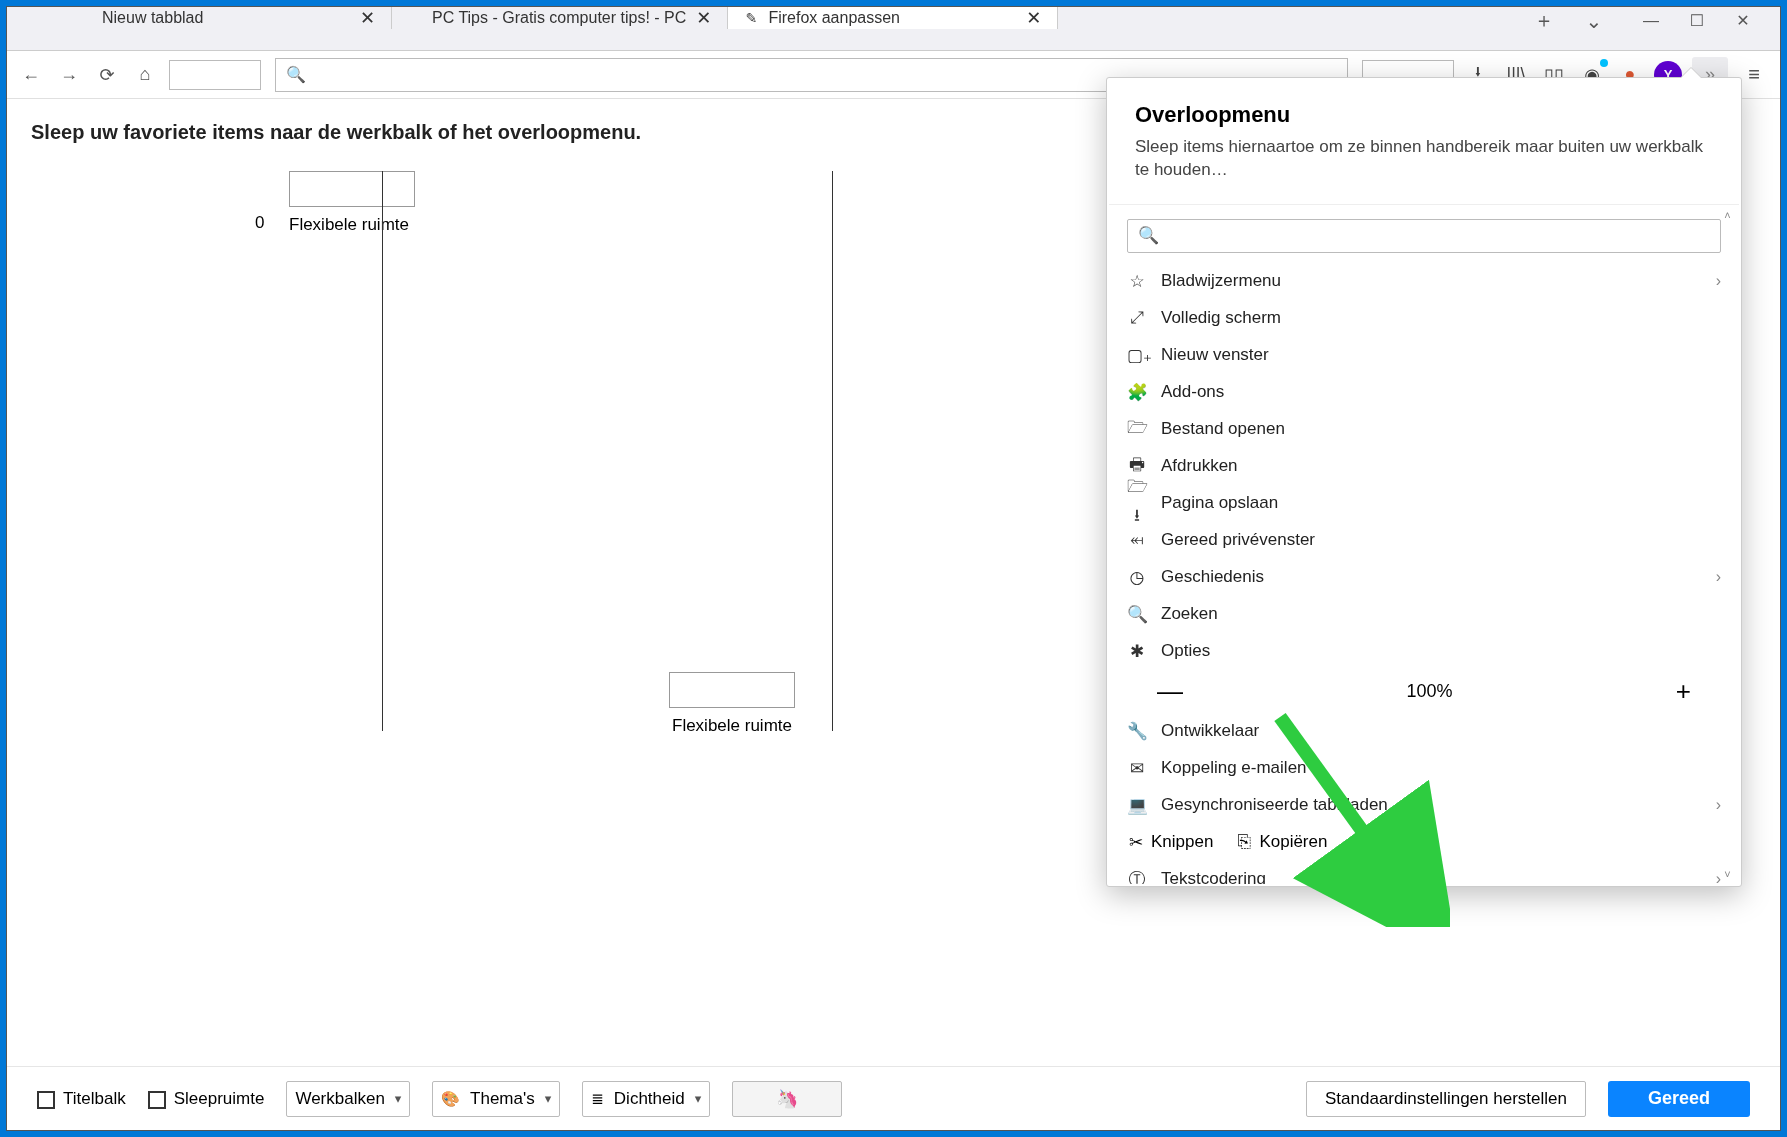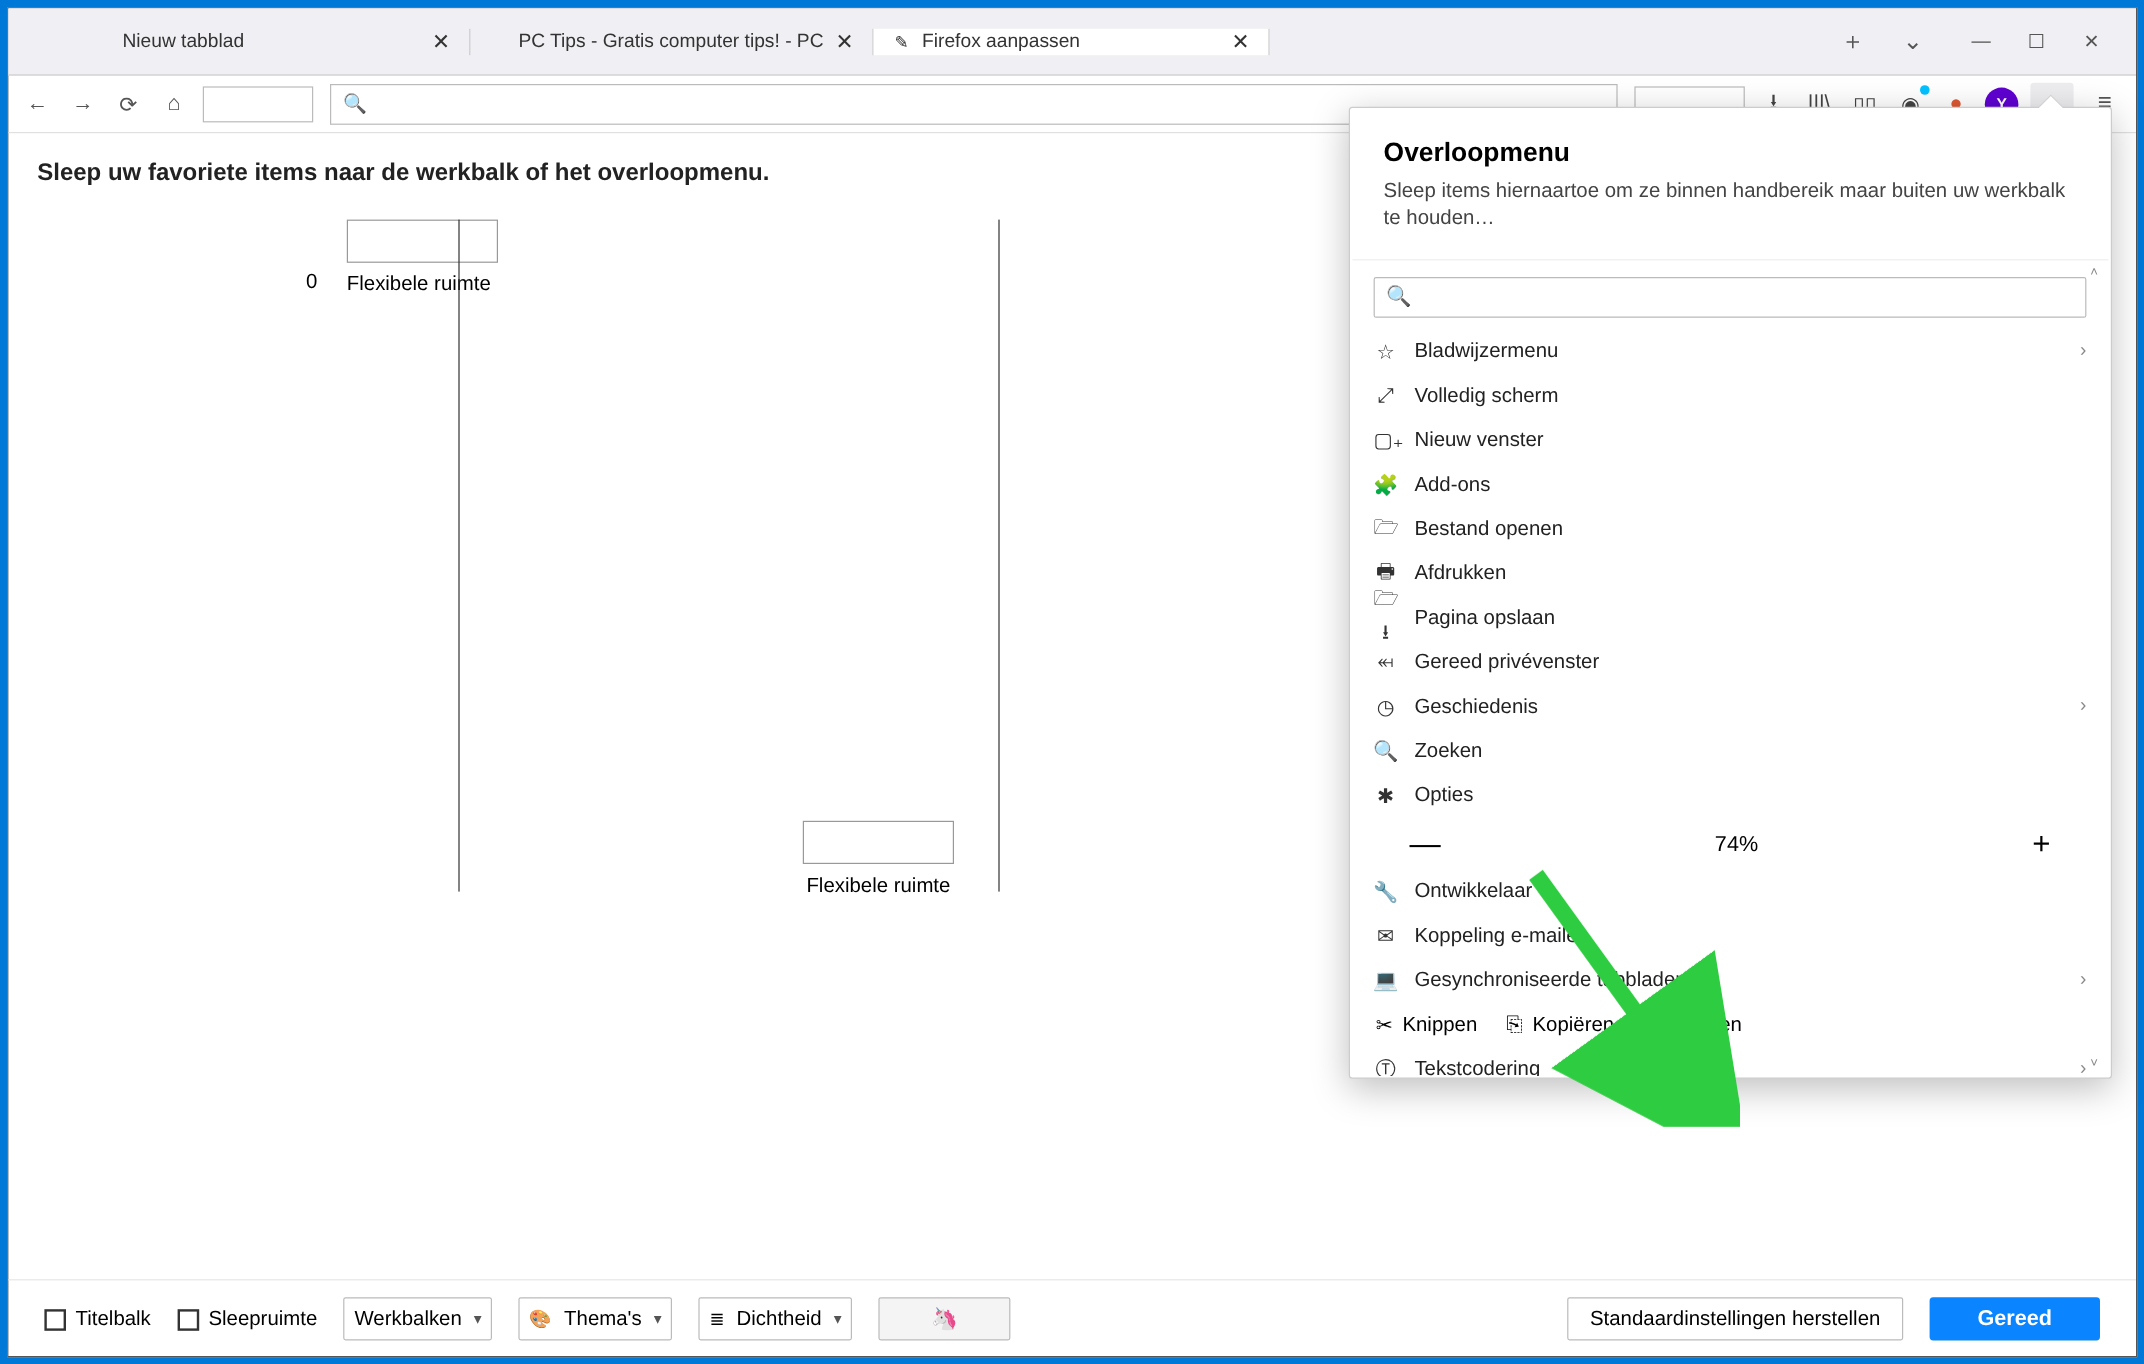--- a/index.html
+++ b/index.html
@@ -1,20 +1,20 @@
 <!DOCTYPE html>
 <html><head>
 <meta charset="utf-8">
 <style>
 * { margin: 0; padding: 0; box-sizing: border-box; font-family: "Segoe UI", Arial, sans-serif; }
 body { background: #0078d7; padding: 6px; width: 1787px; height: 1137px; }
 .window { background: #fff; height: 100%; display: flex; flex-direction: column; border: 1px solid #555; }
 
 
-.tab-bar { height: 56px; background: #f0f0f4; display: flex; align-items: center; border-bottom: 1px solid #ccc; }
+.tab-bar { height: 44px; background: #f0f0f4; display: flex; align-items: flex-start; border-bottom: 1px solid #ccc; }
 .tab-filler-left { width: 55px; }
 .tab { display: flex; align-items: center; gap: 8px; padding: 0 14px; min-width: 330px; max-width: 340px; border-right: 1px solid #ccc; font-size: 16px; color: #333; position: relative; }
 .tab.active { background: #fff; }
 .tab .tab-icon { width: 18px; height: 18px; display:flex; align-items:center; justify-content:center; font-size:14px; }
 .tab .tab-title { flex: 1; white-space: nowrap; overflow: hidden; text-overflow: ellipsis; }
 .tab .tab-close { font-size: 18px; color: #333; cursor: pointer; padding:0 2px;}
 .tab-actions { margin-left: auto; display: flex; align-items: center; gap: 18px; padding-right: 14px; color:#555; }
 .tab-actions .act { width: 32px; text-align:center; font-size:20px; cursor:pointer; }
 .win-controls { display:flex; align-items:center; }
 .win-controls .wc { width:46px; text-align:center; font-size:16px; color:#555; cursor:pointer; }
@@ -40,21 +40,21 @@
 .item0 { position:absolute; left:282px; top:72px; }
 .digit0 { position:absolute; left:-34px; top:42px; font-size:17px; }
 .slot-box { width:126px; height:36px; border:1px solid #999; background:#fff; }
 .slot-label { font-size:17px; margin-top:8px; }
 .vline { position:absolute; left:375px; top:72px; width:1px; height:560px; background:#333; }
 .vline2 { position:absolute; left:825px; top:72px; width:1px; height:560px; background:#333; }
 .item1 { position:absolute; left:662px; top:573px; text-align:center; }
 .item1 .slot-label { text-align:center; }
 
 
-.panel { position:absolute; right:20px; top:-22px; width:636px; background:#fff; border:1px solid #ccc; box-shadow:0 8px 30px rgba(0,0,0,0.25); border-radius:3px; padding:2px; }
+.panel { position:absolute; right:38px; top:-22px; width:636px; background:#fff; border:1px solid #ccc; box-shadow:0 8px 30px rgba(0,0,0,0.25); border-radius:3px; padding:2px; }
 .panel-arrow { position:absolute; top:-10px; right:40px; width:0; height:0; border-left:10px solid transparent; border-right:10px solid transparent; border-bottom:10px solid #fff; filter: drop-shadow(0 -1px 0 #ccc); }
 .panel-inner { padding:22px 26px 8px 26px; }
 .panel-title { font-size:22px; font-weight:700; margin-bottom:8px; }
 .panel-desc { font-size:17px; color:#444; line-height:1.35; margin-bottom:14px; }
 .panel-scroll { position:relative; border-top:1px solid #eee; padding: 14px 18px 10px 18px; max-height: 680px; overflow-y:auto; }
 .panel-search { height:34px; border:1px solid #bbb; display:flex; align-items:center; padding:0 10px; color:#888; font-size:17px; margin-bottom:10px; border-radius:2px; }
 .menu-row { display:flex; align-items:center; gap:14px; height:37px; font-size:17px; color:#222; cursor:pointer; }
 .menu-row .mi { width:20px; text-align:center; font-size:17px; color:#333; }
 .menu-row .chev { margin-left:auto; color:#888; font-size:16px; }
 .zoom-row { display:flex; align-items:center; justify-content:space-between; padding:6px 30px; font-size:18px; }
@@ -210,21 +210,21 @@
             <span class="mi">🔍</span>
             <span>Zoeken</span>
           </div>
         <div class="menu-row">
             <span class="mi">✱</span>
             <span>Opties</span>
           </div>
 
         <div class="zoom-row">
           <span class="zb">—</span>
-          <span>74%</span>
+          <span>100%</span>
           <span class="zb">+</span>
         </div>
 
         <div class="menu-row">
             <span class="mi">🔧</span>
             <span>Ontwikkelaar</span>
           </div>
         <div class="menu-row">
             <span class="mi">✉</span>
             <span>Koppeling e-mailen</span>

